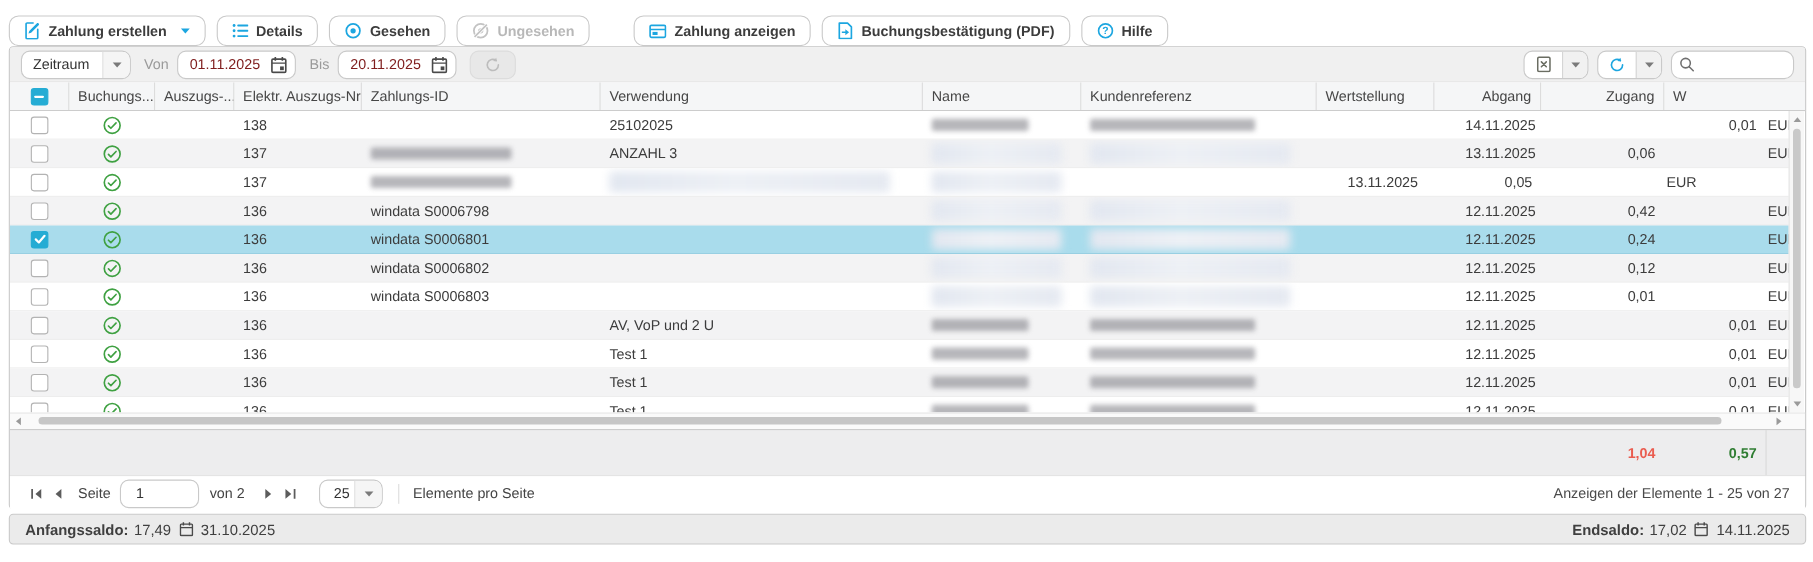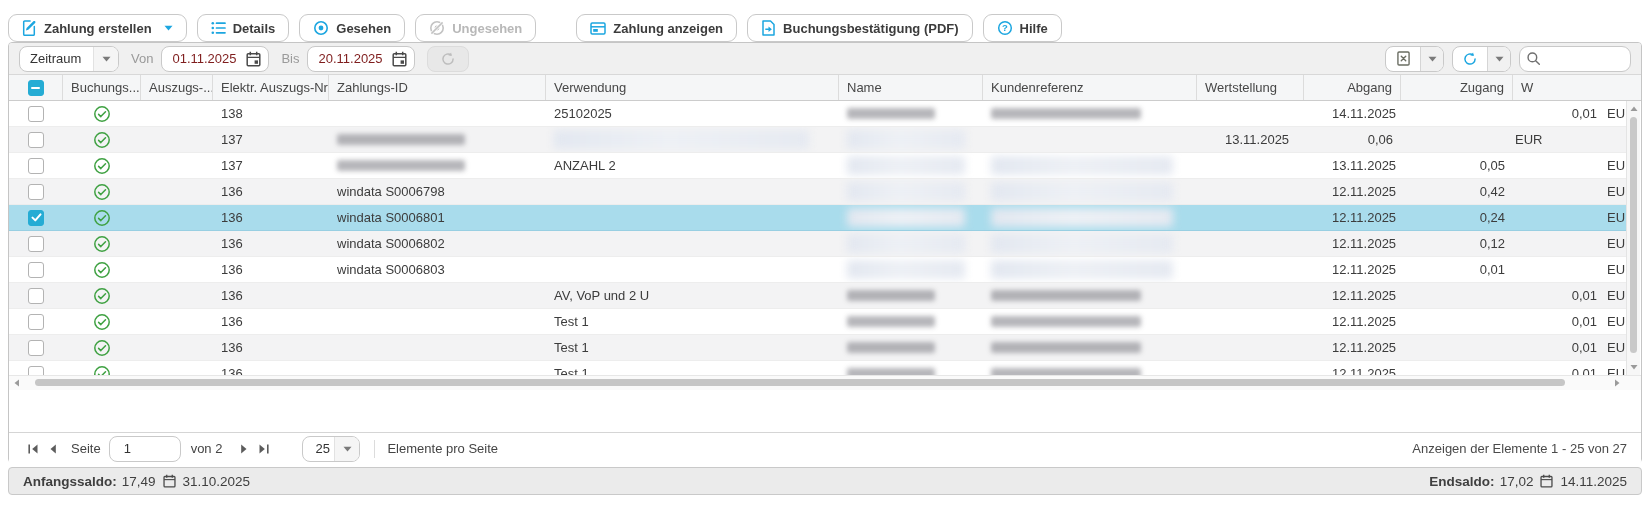--- a/index.html
+++ b/index.html
@@ -154,21 +154,21 @@
     border-top:1px solid #d5d5d5;box-sizing:border-box;border-radius:0 0 3px 3px;
     display:flex;align-items:center;padding:0 14px;font-size:13px;color:#444;
   }
   .pg-icon{width:20px;height:20px;display:flex;align-items:center;justify-content:center;color:#5c5c5c;cursor:pointer;flex:none;}
   .pg-label{margin:0 8px;}
   .pg-input{
     width:72px;height:26px;box-sizing:border-box;border:1px solid #c9c9c9;border-radius:8px;background:#fff;
     font-family:"Liberation Sans",sans-serif;font-size:13px;color:#333;padding:0 0 0 14px;outline:0;
   }
   .pg-of{margin:0 12px 1px 10px;}
-  .pg-size{margin-left:28px;width:58px;}
+  .pg-size{margin-left:16px;width:58px;}
   .pg-size .combo-txt{padding:0 0 0 12px;}
   .pg-sep{width:1px;height:18px;background:#dcdcdc;margin:0 12px 0 14px;}
   .pg-range{margin-left:auto;color:#4a4a4a;}
   
   .statusbar{
     position:absolute;left:8px;top:467px;width:1634px;height:28px;box-sizing:border-box;
     background:#ebebeb;border:1px solid #c9c9c9;border-radius:4px;
     display:flex;align-items:center;justify-content:space-between;padding:0 14px;
     font-size:13.5px;color:#3f3f3f;
   }
@@ -415,20 +415,21 @@
               <circle cx="9" cy="9" r="7.2" stroke="currentColor" stroke-width="1.5" fill="none"></circle>
               <path d="M5.6 9.4l2.2 2.2 4.7-4.9" stroke="currentColor" stroke-width="1.5" fill="none" stroke-linecap="round" stroke-linejoin="round"></path>
             </svg>
       </span>
     </div>
     <div class="cell c-ausz"></div>
     <div class="cell c-elektr">137</div>
     <div class="cell c-zid">
           <span class="pill pill-zid"></span>
         </div>
+    <div class="cell c-verw">ANZAHL 3</div>
     <div class="cell c-name">
           <span class="smudge"></span>
         </div>
     <div class="cell c-iban">
           <span class="smudge"></span>
         </div>
     <div class="cell c-kref"></div>
     <div class="cell c-wert">13.11.2025</div>
     <div class="cell num c-abg">0,06</div>
     <div class="cell num c-zug"></div>
@@ -447,21 +448,20 @@
               <circle cx="9" cy="9" r="7.2" stroke="currentColor" stroke-width="1.5" fill="none"></circle>
               <path d="M5.6 9.4l2.2 2.2 4.7-4.9" stroke="currentColor" stroke-width="1.5" fill="none" stroke-linecap="round" stroke-linejoin="round"></path>
             </svg>
       </span>
     </div>
     <div class="cell c-ausz"></div>
     <div class="cell c-elektr">137</div>
     <div class="cell c-zid">
           <span class="pill pill-zid"></span>
         </div>
-    <div class="cell c-verw">ANZAHL 2</div>
     <div class="cell c-name">
           <span class="smudge"></span>
         </div>
     <div class="cell c-iban">
           <span class="smudge"></span>
         </div>
     <div class="cell c-kref"></div>
     <div class="cell c-wert">13.11.2025</div>
     <div class="cell num c-abg">0,05</div>
     <div class="cell num c-zug"></div>
@@ -740,20 +740,35 @@
         </svg>
       </span>
     <span class="hthumb"></span>
     <span class="arr right">
         <svg width="6" height="8" viewBox="0 0 6 8">
           <path d="M5.5 4L1 7.5v-7z" fill="currentColor"></path>
         </svg>
       </span>
   </div>
 
+  <div class="sumrow grid-cols">
+    <div class="cell"></div>
+      <div class="cell"></div>
+      <div class="cell"></div>
+      <div class="cell"></div>
+    <div class="cell"></div>
+      <div class="cell"></div>
+      <div class="cell"></div>
+      <div class="cell"></div>
+    <div class="cell"></div>
+      <div class="cell"></div>
+    <div class="cell num sum-abg">1,04</div>
+    <div class="cell num sum-zug">0,57</div>
+    <div class="cell c-w"></div>
+  </div>
 
   <div class="pager">
     <span class="pg-icon">
         <svg width="12" height="12" viewBox="0 0 12 12">
           <path d="M2.2 1.5v9" stroke="currentColor" stroke-width="1.6"></path>
           <path d="M10.5 1.5L5.2 6l5.3 4.5z" fill="currentColor"></path>
         </svg>
       </span>
     <span class="pg-icon">
         <svg width="12" height="12" viewBox="0 0 12 12">

